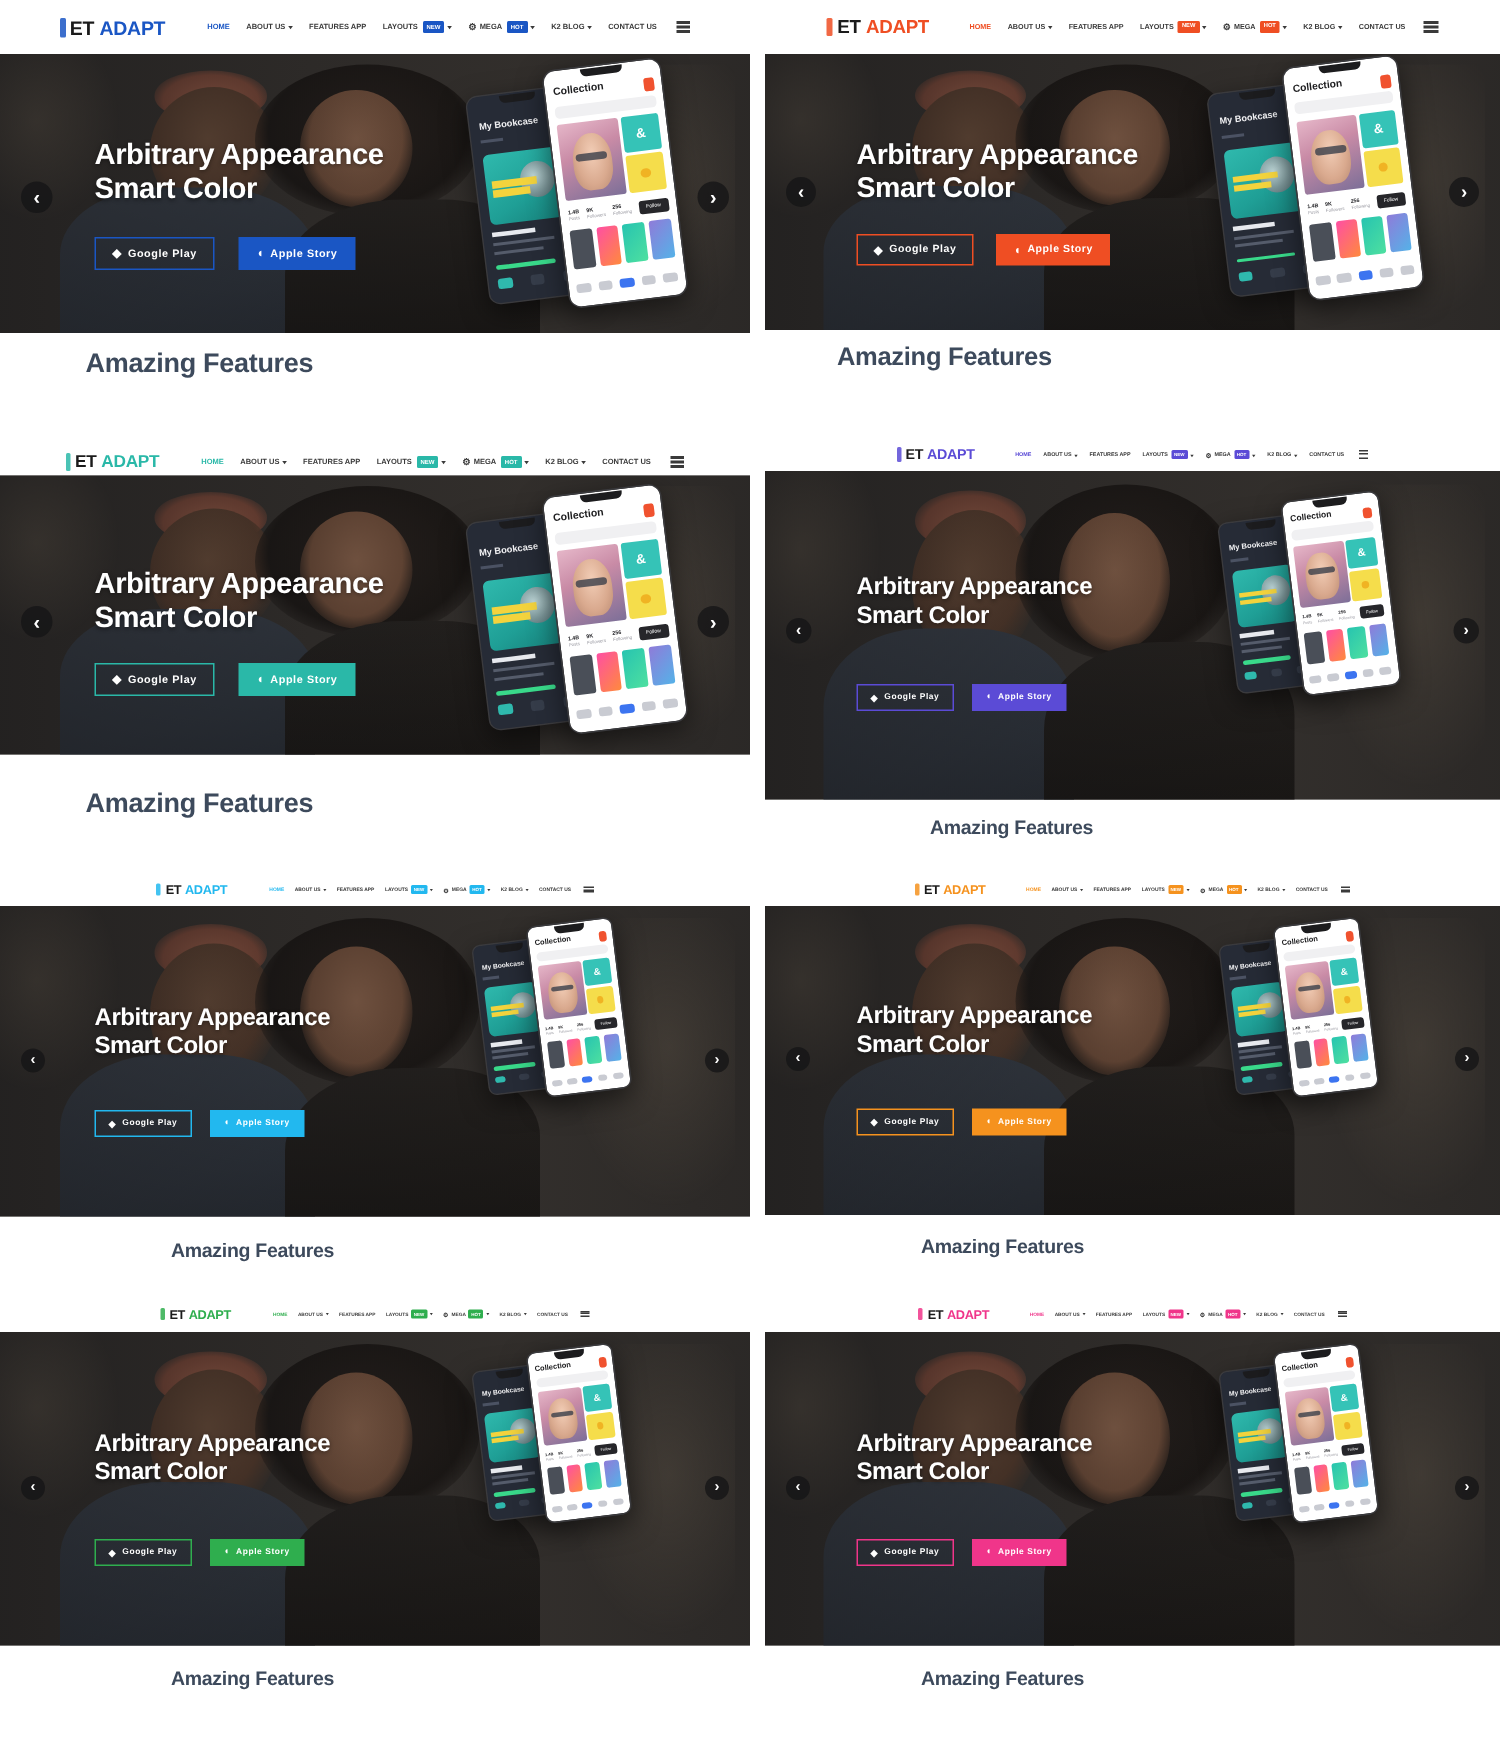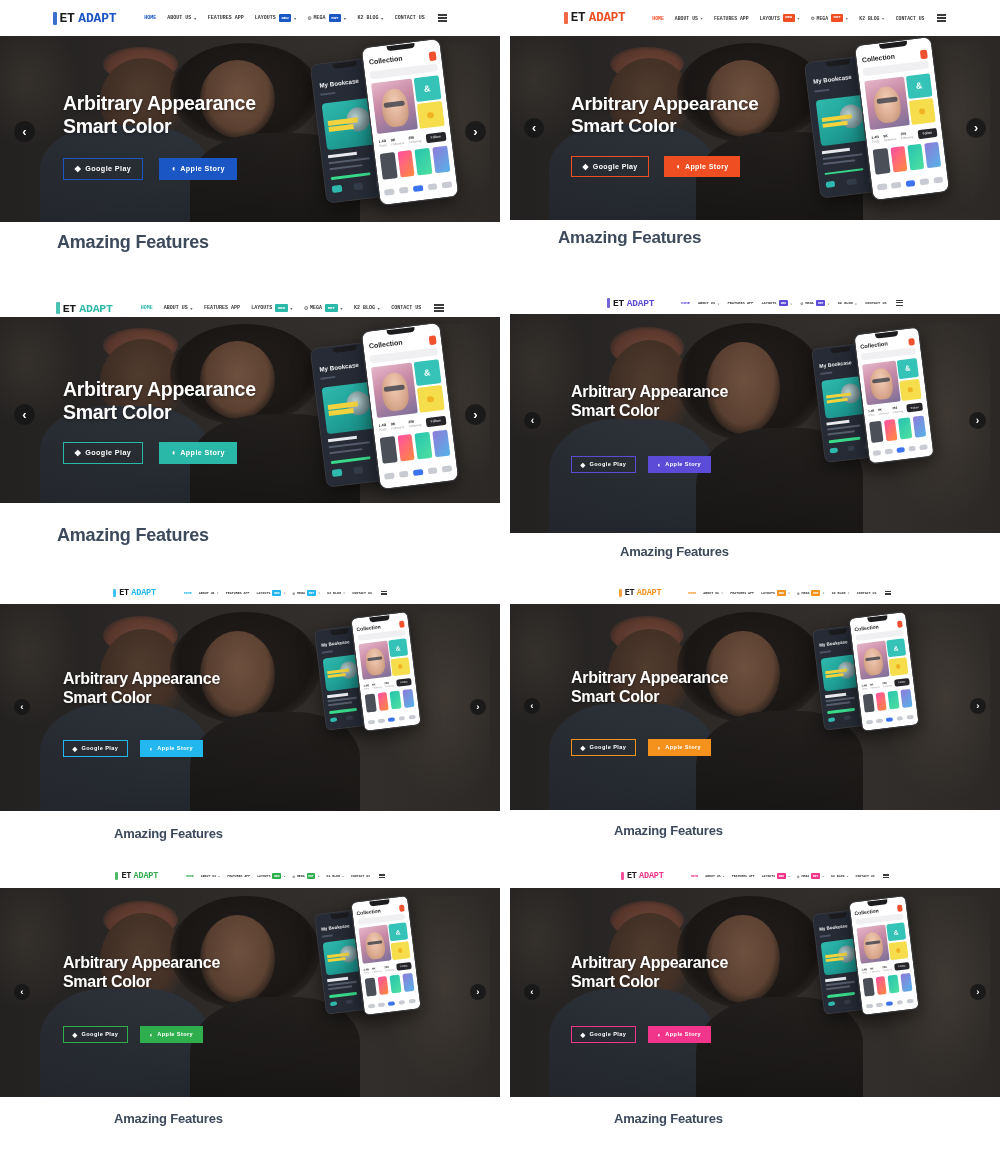--- a/index.html
+++ b/index.html
@@ -21,21 +21,20 @@
     overflow: hidden;
   }
   
   .tpl-header {
     width: 100%;
     background: #ffffff;
     display: flex;
     align-items: center;
     justify-content: center;
     gap: 0;
-    font-family: Liberation Mono, monospace;
   }
   .hdr-inner {
     display: flex;
     align-items: center;
     width: 100%;
     justify-content: center;
   }
   .logo {
     display: flex;
     align-items: center;

